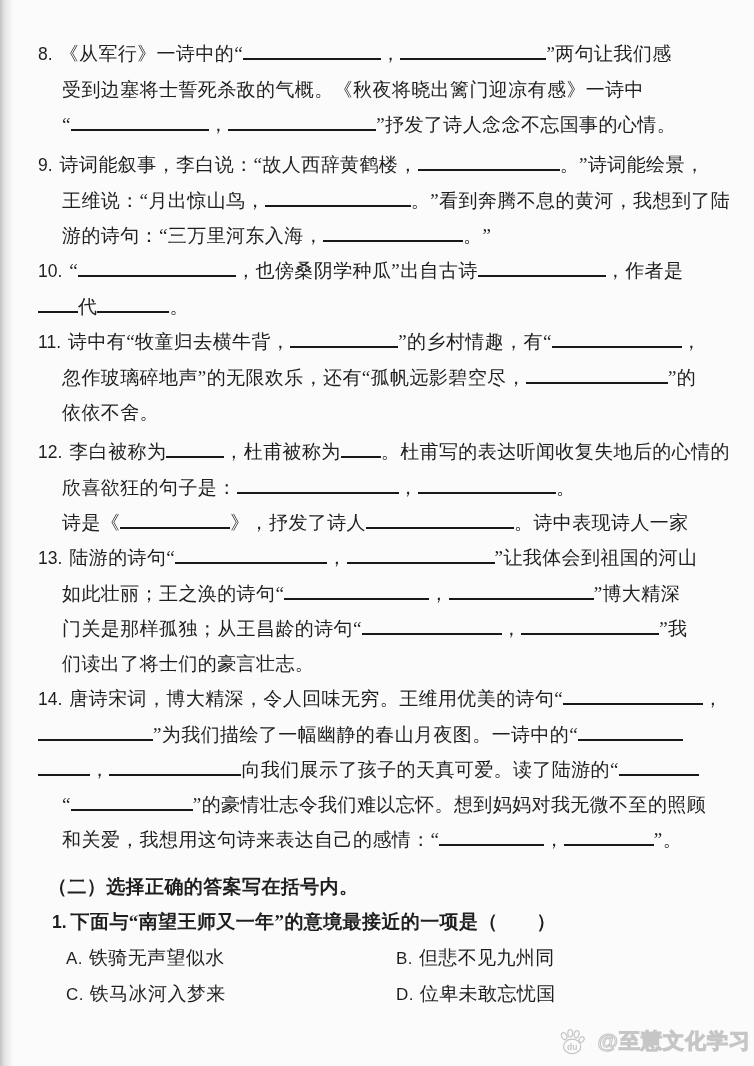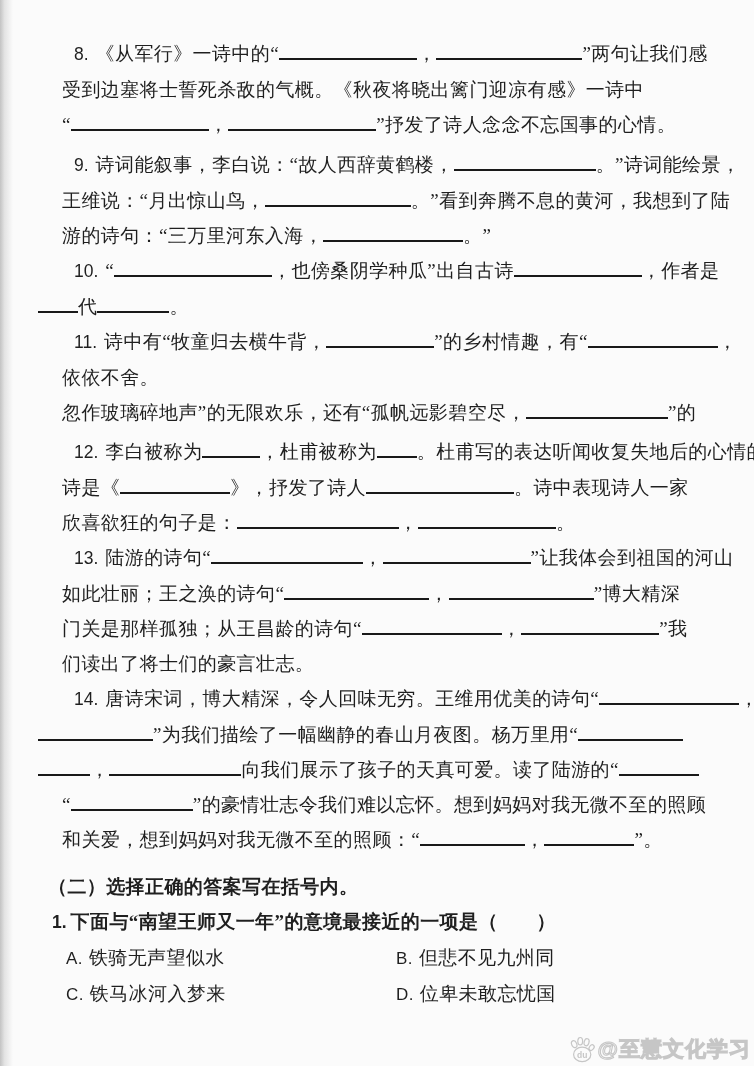--- a/index.html
+++ b/index.html
@@ -28,21 +28,21 @@
   .content { padding: 36px 8px 0 38px; }
 
   .line {
     line-height: 35px;
     font-size: 19px;
     letter-spacing: 0.4px;
     white-space: nowrap;
   }
   .line.text   { padding-left: 24px; }
   .line.margin { padding-left: 0; }
-  .line.hang   { padding-left: 0; margin-left: 36px; }
+  .line.hang   { padding-left: 0; }
 
   .item:nth-child(2) { margin-top: 5px; }  
   .item:nth-child(5) { margin-top: 4px; }  
 
   .num {
     font-family: "Liberation Sans", sans-serif;
     font-size: 17.5px;
     letter-spacing: 0;
     margin-right: 7px;
   }
@@ -74,24 +74,24 @@
   .option { line-height: 35px; font-size: 19px; letter-spacing: 0.4px; white-space: nowrap; }
   .opt-label {
     font-family: "Liberation Sans", sans-serif;
     font-size: 17px;
     margin-right: 6px;
   }
 
   .watermark {
     position: absolute;
     right: 3px;
-    bottom: 3px;
+    bottom: 11px;
     display: flex;
     align-items: center;
-    gap: 1px;
+    gap: 11px;
     user-select: none;
   }
   .wm-text {
     font-family: "Liberation Sans", sans-serif;
     font-size: 21px;
     font-weight: 700;
     letter-spacing: 1px;
     color: rgba(251,251,251,0.1);
     -webkit-text-stroke: 1.1px #c6c6c6;
   }
@@ -113,40 +113,40 @@
           <div class="line hang"><span class="num">9.</span><span class="txt">诗词能叙事，李白说：“故人西辞黄鹤楼，</span><span class="blank" style="width: 142px;"></span><span class="txt">。”诗词能绘景，</span></div>
           <div class="line text"><span class="txt">王维说：“月出惊山鸟，</span><span class="blank" style="width: 146px;"></span><span class="txt">。”看到奔腾不息的黄河，我想到了陆</span></div>
           <div class="line text"><span class="txt">游的诗句：“三万里河东入海，</span><span class="blank" style="width: 140px;"></span><span class="txt">。”</span></div>
         </div>
         <div class="item">
           <div class="line hang"><span class="num">10.</span><span class="txt">“</span><span class="blank" style="width: 158px;"></span><span class="txt">，也傍桑阴学种瓜”出自古诗</span><span class="blank" style="width: 128px;"></span><span class="txt">，作者是</span></div>
           <div class="line margin"><span class="blank" style="width: 40px;"></span><span class="txt">代</span><span class="blank" style="width: 72px;"></span><span class="txt">。</span></div>
         </div>
         <div class="item">
           <div class="line hang"><span class="num">11.</span><span class="txt">诗中有“牧童归去横牛背，</span><span class="blank" style="width: 108px;"></span><span class="txt">”的乡村情趣，有“</span><span class="blank" style="width: 130px;"></span><span class="txt">，</span></div>
+          <div class="line text"><span class="txt">忽作玻璃碎地声”的无限欢乐，还有“孤帆远影碧空尽，</span><span class="blank" style="width: 142px;"></span><span class="txt">”的</span></div>
           <div class="line text"><span class="txt">依依不舍。</span></div>
-          <div class="line text"><span class="txt">忽作玻璃碎地声”的无限欢乐，还有“孤帆远影碧空尽，</span><span class="blank" style="width: 142px;"></span><span class="txt">”的</span></div>
         </div>
         <div class="item">
           <div class="line hang"><span class="num">12.</span><span class="txt">李白被称为</span><span class="blank" style="width: 58px;"></span><span class="txt">，杜甫被称为</span><span class="blank" style="width: 40px;"></span><span class="txt">。杜甫写的表达听闻收复失地后的心情的</span></div>
+          <div class="line text"><span class="txt">欣喜欲狂的句子是：</span><span class="blank" style="width: 162px;"></span><span class="txt">，</span><span class="blank" style="width: 138px;"></span><span class="txt">。</span></div>
           <div class="line text"><span class="txt">诗是《</span><span class="blank" style="width: 110px;"></span><span class="txt">》，抒发了诗人</span><span class="blank" style="width: 148px;"></span><span class="txt">。诗中表现诗人一家</span></div>
-          <div class="line text"><span class="txt">欣喜欲狂的句子是：</span><span class="blank" style="width: 162px;"></span><span class="txt">，</span><span class="blank" style="width: 138px;"></span><span class="txt">。</span></div>
         </div>
         <div class="item">
           <div class="line hang"><span class="num">13.</span><span class="txt">陆游的诗句“</span><span class="blank" style="width: 152px;"></span><span class="txt">，</span><span class="blank" style="width: 148px;"></span><span class="txt">”让我体会到祖国的河山</span></div>
           <div class="line text"><span class="txt">如此壮丽；王之涣的诗句“</span><span class="blank" style="width: 145px;"></span><span class="txt">，</span><span class="blank" style="width: 145px;"></span><span class="txt">”博大精深</span></div>
           <div class="line text"><span class="txt">门关是那样孤独；从王昌龄的诗句“</span><span class="blank" style="width: 140px;"></span><span class="txt">，</span><span class="blank" style="width: 138px;"></span><span class="txt">”我</span></div>
           <div class="line text"><span class="txt">们读出了将士们的豪言壮志。</span></div>
         </div>
         <div class="item">
           <div class="line hang"><span class="num">14.</span><span class="txt">唐诗宋词，博大精深，令人回味无穷。王维用优美的诗句“</span><span class="blank" style="width: 140px;"></span><span class="txt">，</span></div>
-          <div class="line margin"><span class="blank" style="width: 115px;"></span><span class="txt">”为我们描绘了一幅幽静的春山月夜图。杨万里用“</span><span class="blank" style="width: 105px;"></span></div>
+          <div class="line margin"><span class="blank" style="width: 115px;"></span><span class="txt">”为我们描绘了一幅幽静的春山月夜图。一诗中的“</span><span class="blank" style="width: 105px;"></span></div>
           <div class="line margin"><span class="blank" style="width: 52px;"></span><span class="txt">，</span><span class="blank" style="width: 132px;"></span><span class="txt">向我们展示了孩子的天真可爱。读了陆游的“</span><span class="blank" style="width: 80px;"></span></div>
           <div class="line text"><span class="txt">“</span><span class="blank" style="width: 122px;"></span><span class="txt">”的豪情壮志令我们难以忘怀。想到妈妈对我无微不至的照顾</span></div>
-          <div class="line text"><span class="txt">和关爱，想到妈妈对我无微不至的照顾：“</span><span class="blank" style="width: 105px;"></span><span class="txt">，</span><span class="blank" style="width: 90px;"></span><span class="txt">”。</span></div>
+          <div class="line text"><span class="txt">和关爱，我想用这句诗来表达自己的感情：“</span><span class="blank" style="width: 105px;"></span><span class="txt">，</span><span class="blank" style="width: 90px;"></span><span class="txt">”。</span></div>
         </div>
       </div>
 
     <div class="line sec-header">（二）选择正确的答案写在括号内。</div>
 
     <div class="line question"><span class="q-num">1.</span><span>下面与“南望王师又一年”的意境最接近的一项是（　　）</span></div>
 
     <div class="options" id="options">
         <div class="option"><span class="opt-label">A.</span><span class="opt-text">铁骑无声望似水</span></div>
         <div class="option"><span class="opt-label">B.</span><span class="opt-text">但悲不见九州同</span></div>

